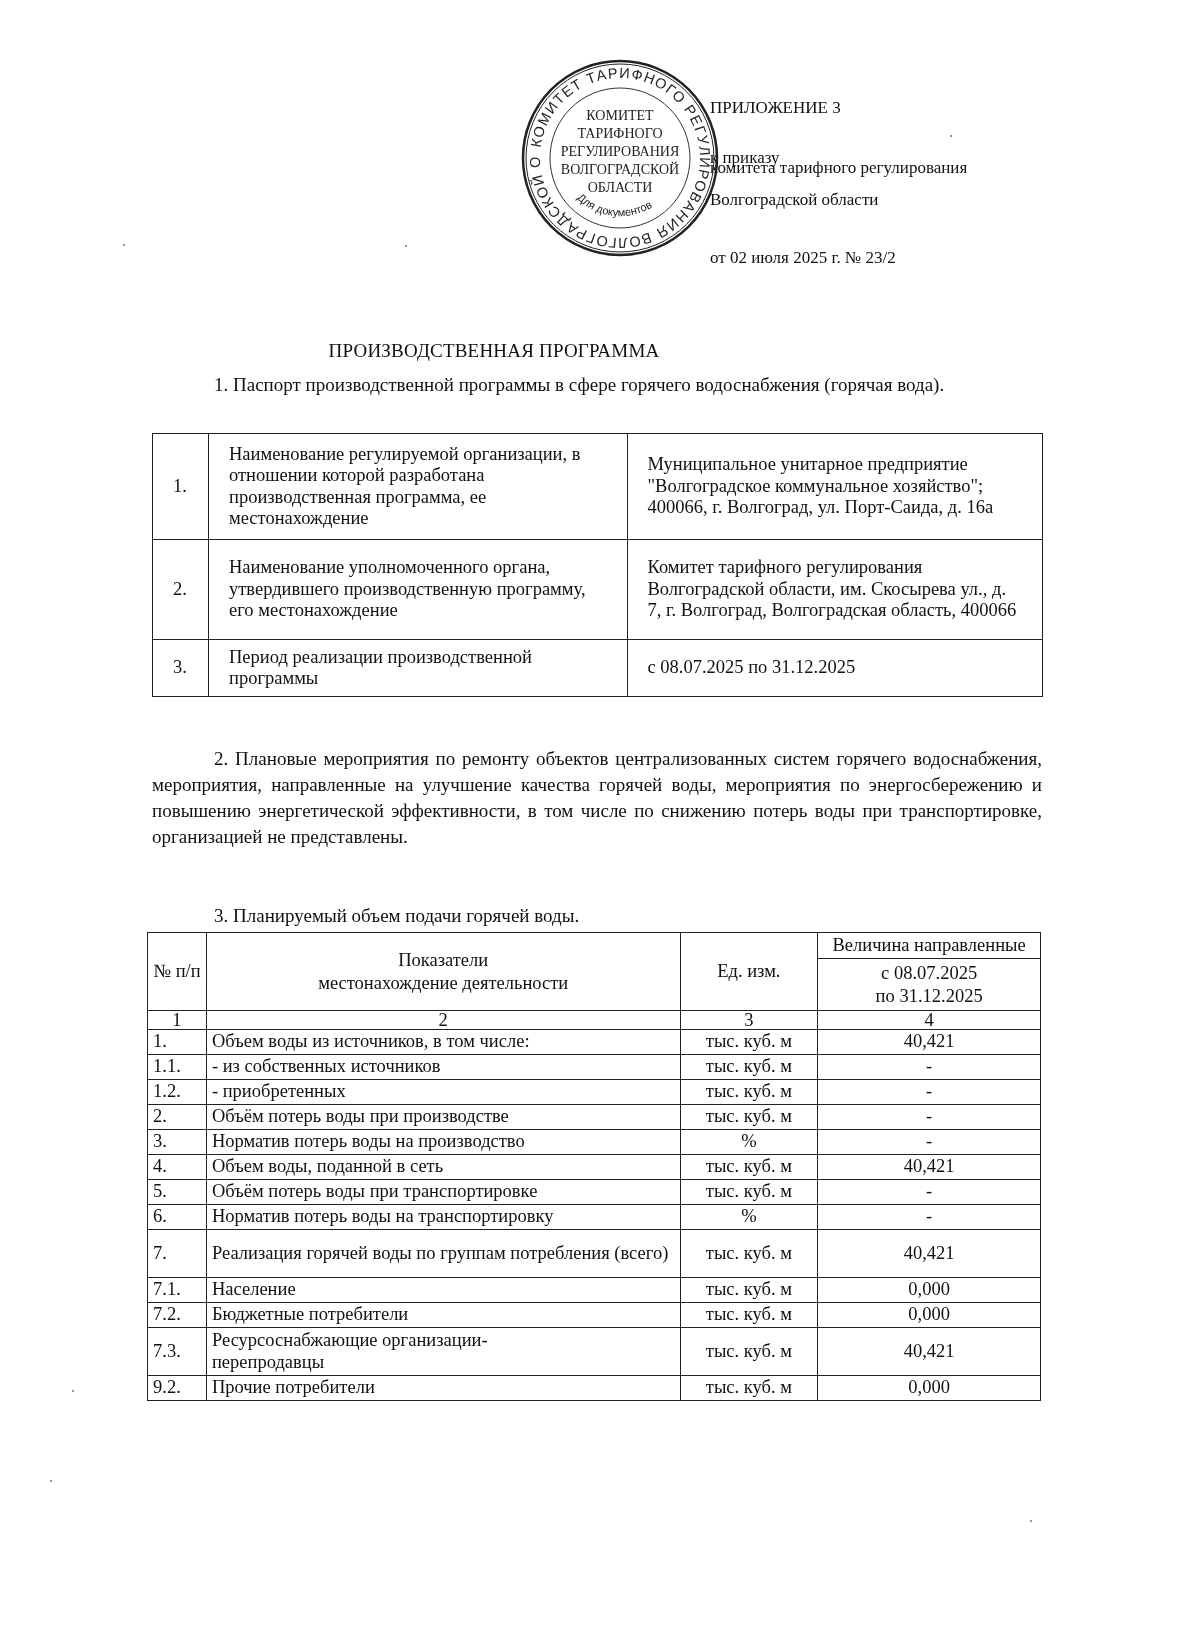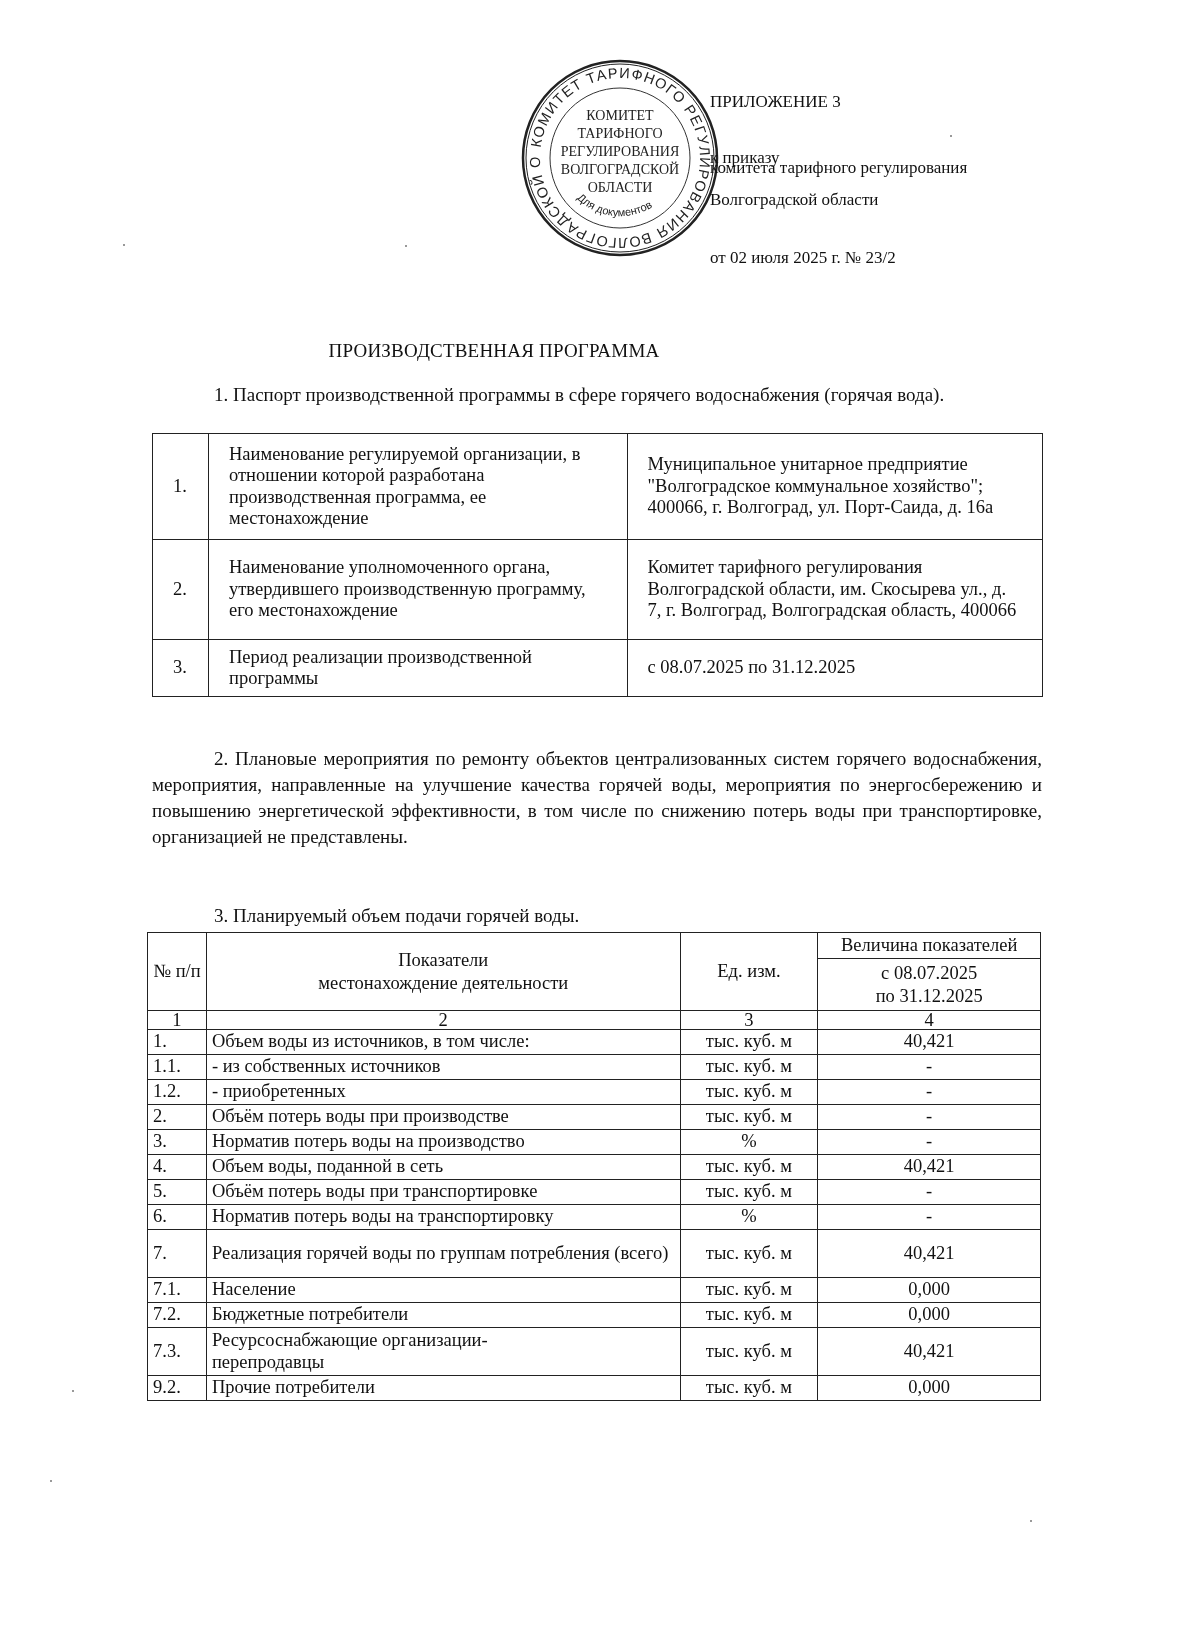--- a/index.html
+++ b/index.html
@@ -40,29 +40,29 @@
       <text x="100" y="98">РЕГУЛИРОВАНИЯ</text>
       <text x="100" y="116">ВОЛГОГРАДСКОЙ</text>
       <text x="100" y="134">ОБЛАСТИ</text>
     </g>
     <text font-family="Liberation Sans, sans-serif" font-size="11" fill="#222">
       <textPath href="#innerArcBottom" startOffset="18%">Для документов</textPath>
     </text>
   </svg>
 </div>
 
-<div class="hdr-line" style="top:92px;">ПРИЛОЖЕНИЕ 3</div>
+<div class="hdr-line" style="top:98px;">ПРИЛОЖЕНИЕ 3</div>
 <div class="hdr-line" style="top:148px;">к приказу</div>
 <div class="hdr-line" style="top:158px;">комитета тарифного регулирования</div>
 <div class="hdr-line" style="top:190px;">Волгоградской области</div>
 <div class="hdr-line" style="top:248px;">от 02 июля 2025 г. № 23/2</div>
 
 <div class="title">ПРОИЗВОДСТВЕННАЯ ПРОГРАММА</div>
 
-<div class="para" style="top:384px; line-height:22px;"><span class="ind"></span><span>1. Паспорт производственной программы в сфере горячего водоснабжения (горячая вода).</span></div>
+<div class="para" style="top:374px; line-height:22px;"><span class="ind"></span><span>1. Паспорт производственной программы в сфере горячего водоснабжения (горячая вода).</span></div>
 
 <table id="t1">
   <colgroup>
       <col style="width:56px">
       <col style="width:419px">
       <col style="width:416px">
     </colgroup>
   <tbody>
       <tr style="height:106px;">
     <td>1.</td>
@@ -94,21 +94,21 @@
       <col style="width:223px">
     </colgroup>
   <tbody>
       <tr style="height:26px;">
     <td rowspan="2" class="c" style="line-height:23px;"><span>№ п/п</span></td>
     <td rowspan="2" class="c" style="line-height:23px;">
       <div>Показатели</div>
       <div>местонахождение деятельности</div>
     </td>
     <td rowspan="2" class="c">Ед. изм.</td>
-    <td class="c">Величина показателей</td>
+    <td class="c">Величина направленные</td>
   </tr>
   <tr style="height:52px;">
     <td class="c" style="line-height:23px;">
       <div>с 08.07.2025</div>
       <div>по 31.12.2025</div>
     </td>
   </tr>
   <tr style="height:19px;">
     <td class="c" style="height:17px; line-height:17px;">1</td>
     <td class="c" style="height:17px; line-height:17px;">2</td>

